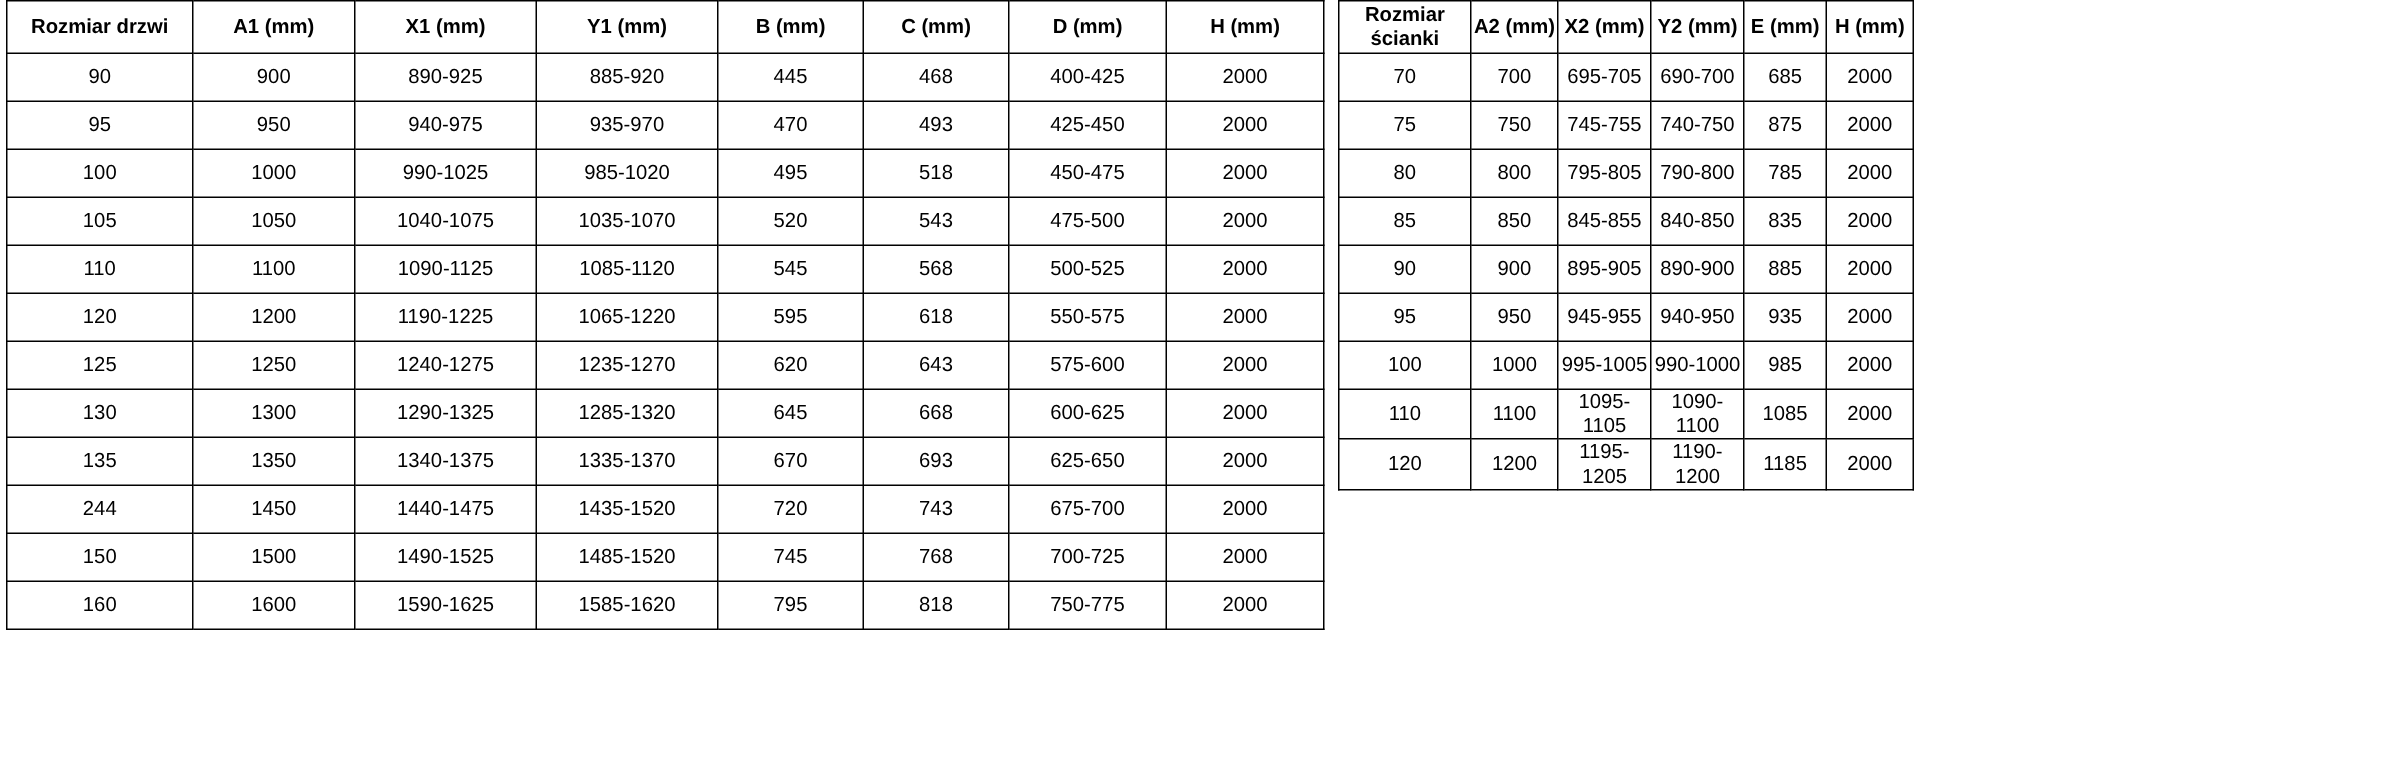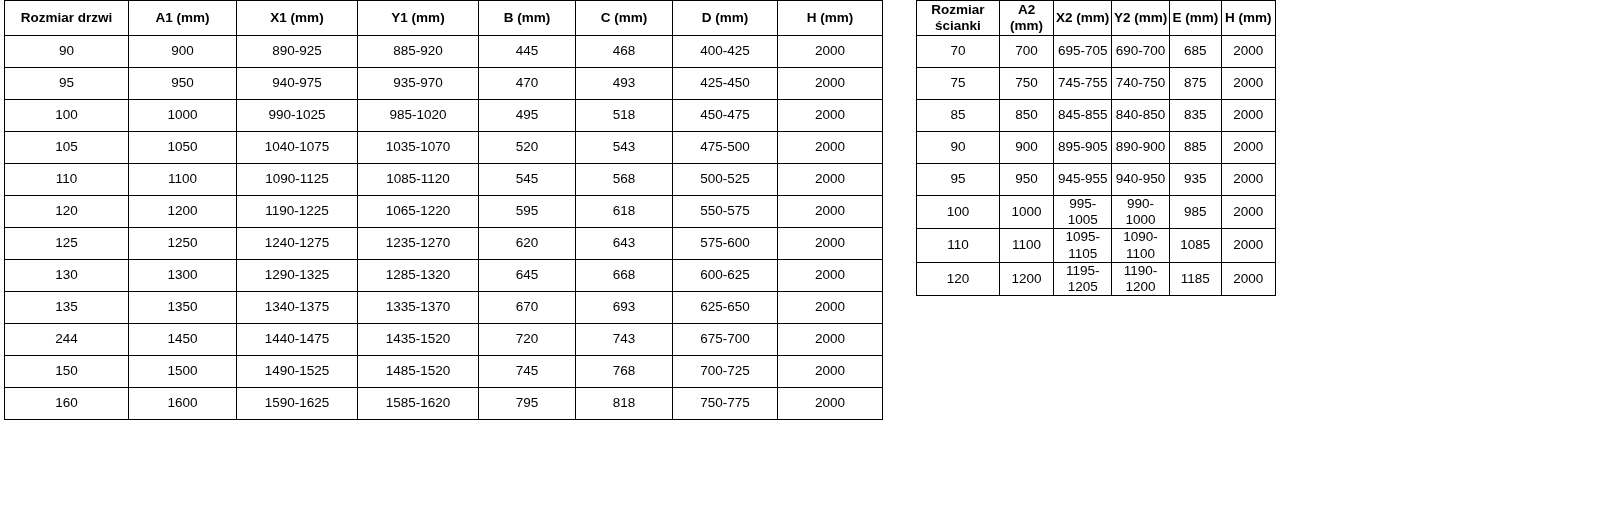--- a/index.html
+++ b/index.html
@@ -17,21 +17,21 @@
   .page {
     position: relative;
     width: 1276px;
     height: 514px;
   }
   .table-wrap {
     position: absolute;
     top: 0;
   }
   #doors-table-wrap { left: 4px; }
-  #walls-table-wrap { left: 916px; }
+  #walls-table-wrap { left: 892px; }
 
   table.spec {
     border-collapse: collapse;
     table-layout: fixed;
   }
   table.spec td, table.spec th {
     border: 1px solid #000000;
     text-align: center;
     vertical-align: middle;
     font-size: 13.5px;
@@ -248,20 +248,28 @@
           </tr>
           <tr>
             <td>75</td>
             <td>750</td>
             <td>745-755</td>
             <td>740-750</td>
             <td>875</td>
             <td>2000</td>
           </tr>
           <tr>
+            <td>80</td>
+            <td>800</td>
+            <td>795-805</td>
+            <td>790-800</td>
+            <td>785</td>
+            <td>2000</td>
+          </tr>
+          <tr>
             <td>85</td>
             <td>850</td>
             <td>845-855</td>
             <td>840-850</td>
             <td>835</td>
             <td>2000</td>
           </tr>
           <tr>
             <td>90</td>
             <td>900</td>

